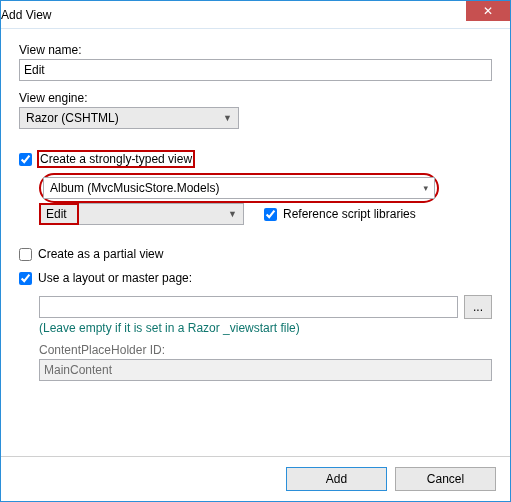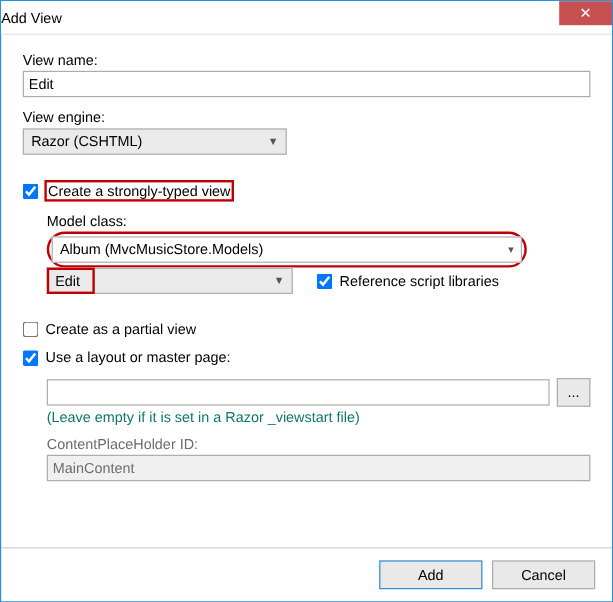--- a/index.html
+++ b/index.html
@@ -143,21 +143,21 @@
     color: #6d6d6d;
   }
   .button-bar {
     border-top: 1px solid #d0d0d0;
     padding: 10px 14px;
     display: flex;
     justify-content: flex-end;
     gap: 8px;
   }
   .dlg-button {
-    width: 86px;
+    width: 101px;
     height: 24px;
     border: 1px solid #acacac;
     background: #e9e9e9;
     font-family: inherit;
     font-size: 12px;
     cursor: pointer;
   }
   .dlg-button.default {
     border: 1px solid #2b8fd9;
   }
@@ -205,21 +205,20 @@
 
     <div class="section-gap"></div>
 
     <div class="checkbox-row">
       <input type="checkbox" checked="" style="">
       <span class="highlight">Create a strongly-typed view</span>
     </div>
 
     <div class="indent">
 
-      <label class="field-label" style="margin-top:4px;">Model class:</label>
       <span class="highlight-box" style="display:block; width:400px;border-radius:15px;">
         <div class="combo wide" style="width:100%;">
           <span>Album (MvcMusicStore.Models)</span>
           <span class="arrow">▾</span>
         </div>
       </span>
 
       <div class="row-inline">
         <div class="scaffold-combo-wrap">
           <div class="combo" style="width:205px;">

